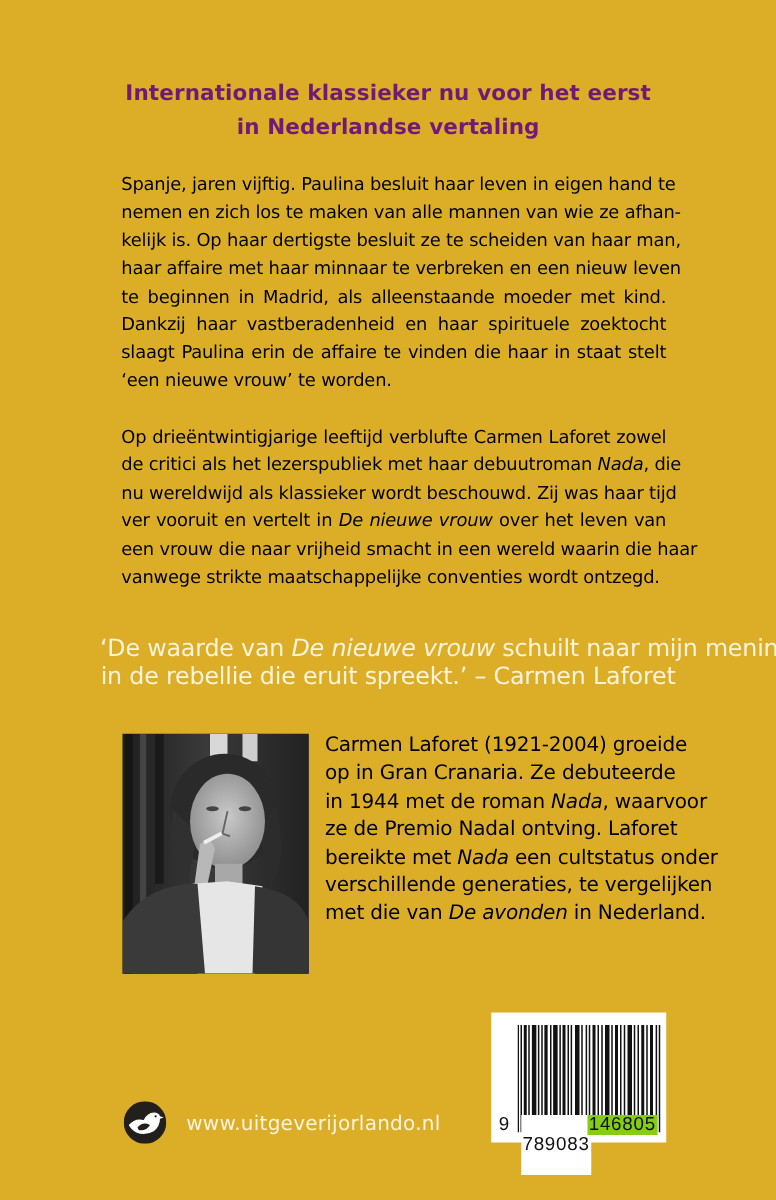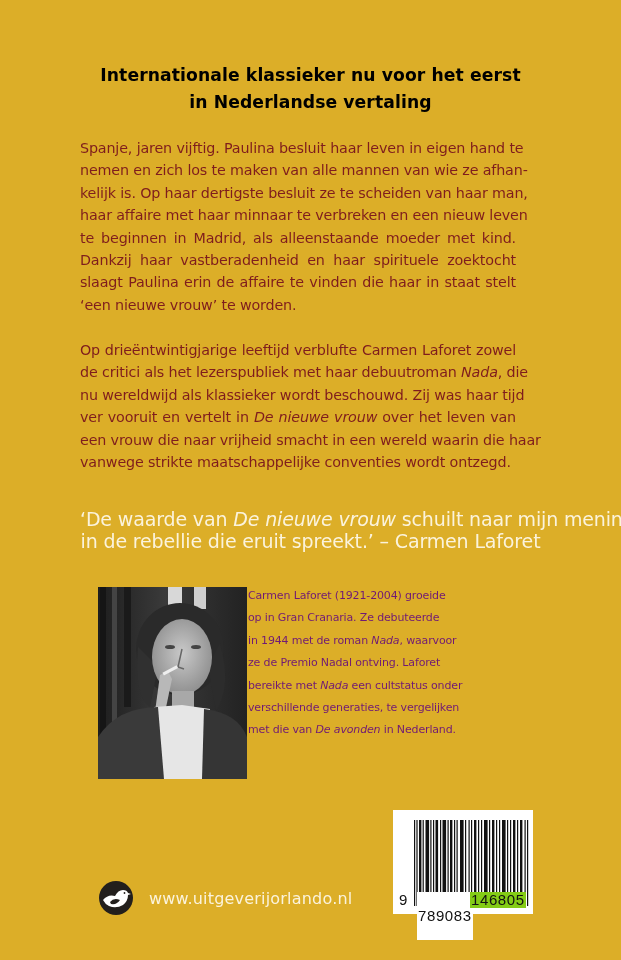--- a/index.html
+++ b/index.html
@@ -6,48 +6,48 @@
   body {
     width:621px; height:960px; overflow:hidden;
     background:#DCAE28;
     font-family:"DejaVu Sans", "Liberation Sans", sans-serif;
     position:relative;
   }
   .cover { position:absolute; left:0; top:0; width:621px; height:960px; background:#DCAE28; }
 
   .headline {
     position:absolute; left:60px; top:62px; width:501px;
-    text-align:center; color:#000000;
+    text-align:center; color:#701a75;
     font-weight:bold; font-size:17.2px; line-height:27px;
     letter-spacing:0.1px;
   }
   .para {
-    position:absolute; left:80px; width:436px;
-    color:#7f1d1d; font-size:14.3px; line-height:22.4px;
+    position:absolute; left:97px; width:436px;
+    color:#000000; font-size:14.3px; line-height:22.4px;
     text-align:justify; letter-spacing:-0.15px;
   }
   .para .ln { display:block; white-space:nowrap; text-align:justify; text-align-last:justify; height:22.4px; }
   .para .ln.last { text-align-last:left; }
   .para1 { top:137px; }
   .para2 { top:339px; }
   .quote {
     position:absolute; left:80px; top:508px; width:461px;
     text-align:center; color:#FBF3DC;
     font-size:19px; line-height:22.4px; letter-spacing:-0.15px;
   }
   .quote .ln { display:block; white-space:nowrap; }
   i { font-style:italic; }
 
   .photo {
     position:absolute; left:98px; top:587px; width:149px; height:192px;
     overflow:hidden; background:#2b2b2b;
   }
   .bio {
-    position:absolute; left:248px; top:585px; width:290px;
-    color:#701a75; font-size:11px; line-height:22.4px; letter-spacing:-0.15px;
+    position:absolute; left:260px; top:585px; width:290px;
+    color:#000000; font-size:16px; line-height:22.4px; letter-spacing:-0.15px;
   }
   .bio .ln { display:block; white-space:nowrap; }
 
   .barcode-box {
     position:absolute; left:393px; top:810px; width:140px; height:104px;
     background:#FFFFFF;
   }
   .barcode-bars { position:absolute; left:21px; top:10px; width:115px; height:86px; }
   .barcode-digits {
     position:absolute; left:6px; top:82px; width:130px; height:16px;

